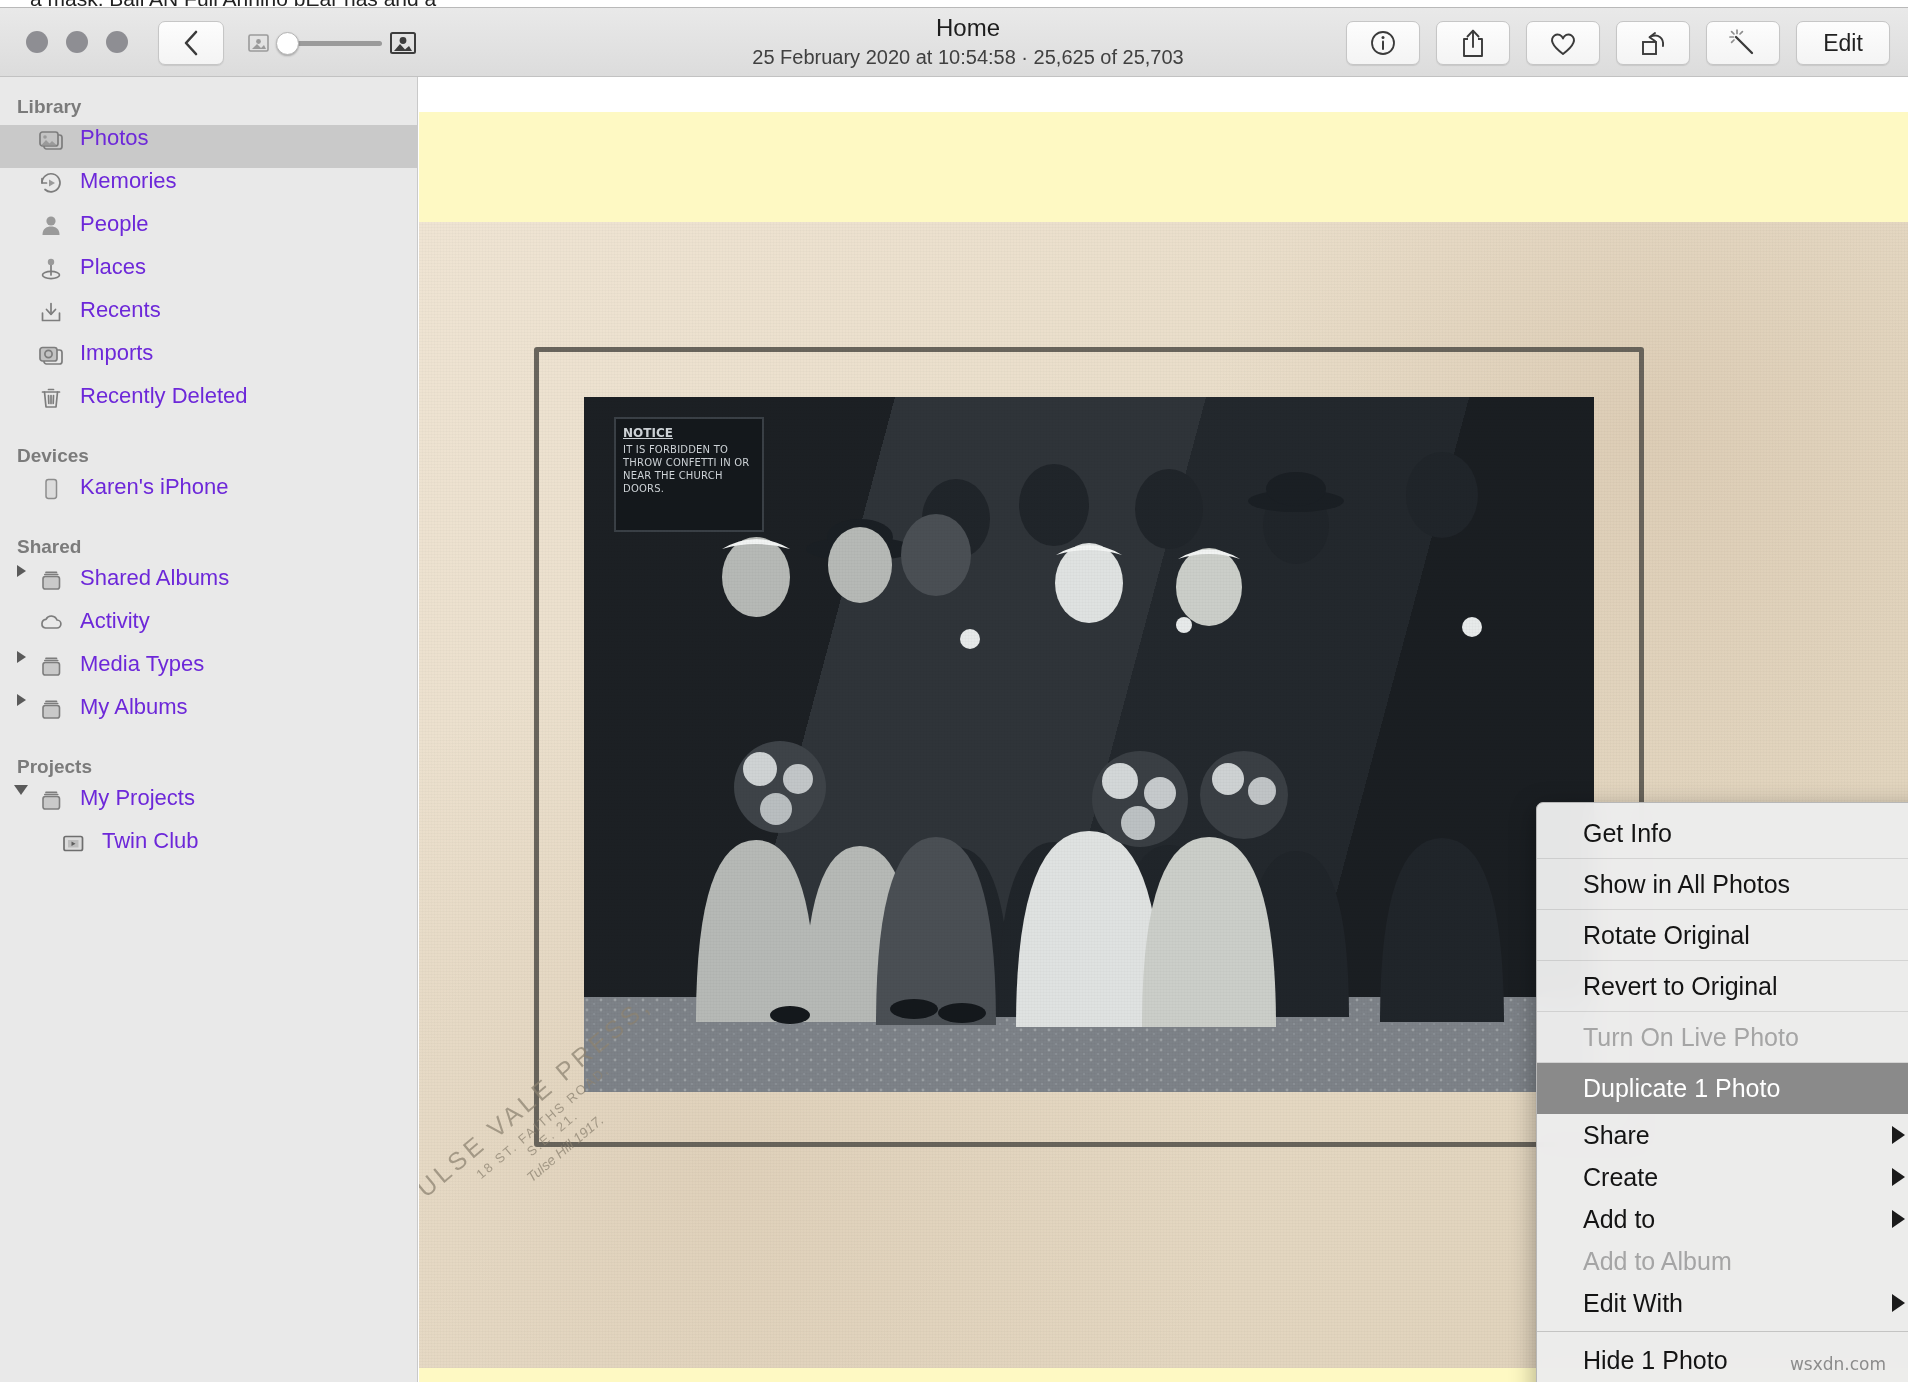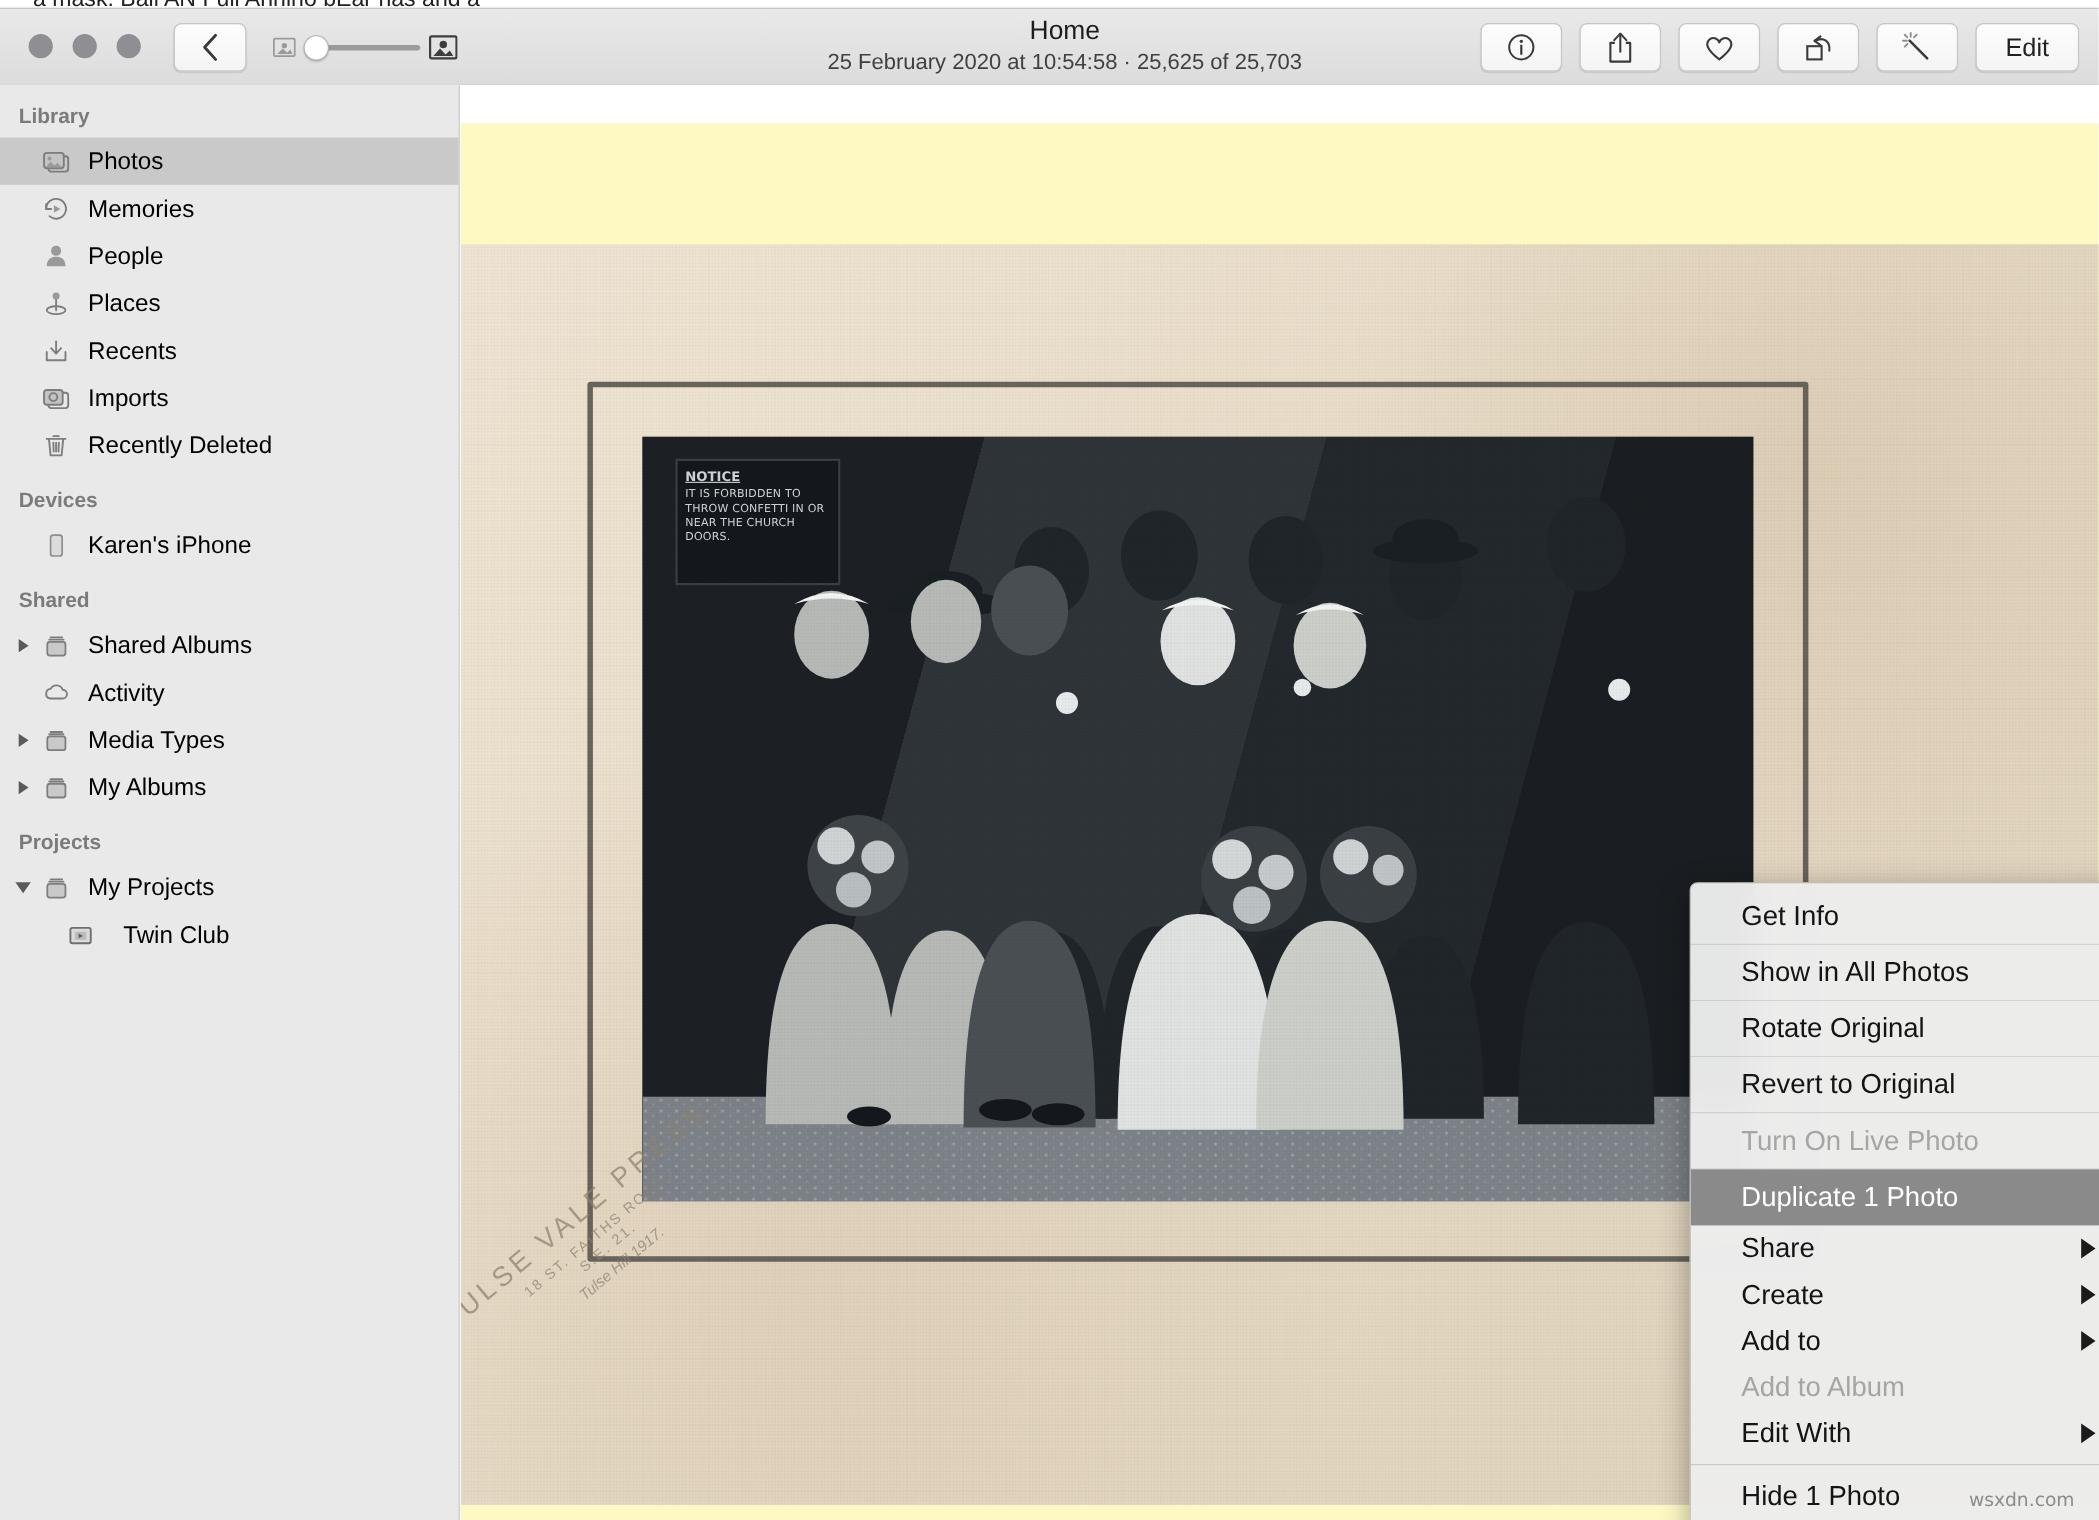--- a/index.html
+++ b/index.html
@@ -98,22 +98,22 @@
   #sidebar {
     position: absolute; left: 0; top: 69px; width: 418px; bottom: 0;
     background: #e9e9e9; border-right: 1px solid #c9c9c9;
     overflow: hidden;
   }
   .section-header {
     font-size: 19px; color: #7b7b7b; font-weight: 700;
     padding: 0 0 0 17px; height: 36px; line-height: 36px; margin-top: 12px;
   }
   .sb-item {
-    display: flex; align-items: center; height: 43px;
-    padding-left: 17px; color: #000000; font-size: 22px;
+    display: flex; align-items: flex-start; height: 43px;
+    padding-left: 17px; color: #6d28d9; font-size: 22px;
     position: relative;
   }
   .sb-item.selected { background: #c9c9c9; }
   .sb-icon {
     width: 34px; height: 30px; margin-right: 12px;
     display: flex; align-items: center; justify-content: center; flex: none;
   }
   .sb-icon svg { stroke: #7d7d7d; fill: none; stroke-width: 1.6; }
   .sb-item.selected .sb-icon svg { stroke: #6a6a6a; }
   .disclosure {
@@ -121,21 +121,21 @@
     justify-content: center; margin-left: -7px; margin-right: 2px;
   }
   .disclosure .tri {
     width: 0; height: 0; border-left: 9px solid #5a5a5a;
     border-top: 6px solid transparent; border-bottom: 6px solid transparent;
   }
   .disclosure.open .tri {
     border-left: 7px solid transparent; border-right: 7px solid transparent;
     border-top: 10px solid #5a5a5a; border-bottom: 0;
   }
-  .sb-item.indented { padding-left: 56px; gap: 10px; }
+  .sb-item.indented { padding-left: 56px; }
 
   
   #content {
     position: absolute; left: 419px; top: 69px; right: 0; bottom: 0;
     background: #fef9c3; overflow: hidden; margin-top: 35px;
   }
 
   
   #photo-mount {
     position: absolute; left: 0; top: 110px; width: 1489px; height: 1146px;

